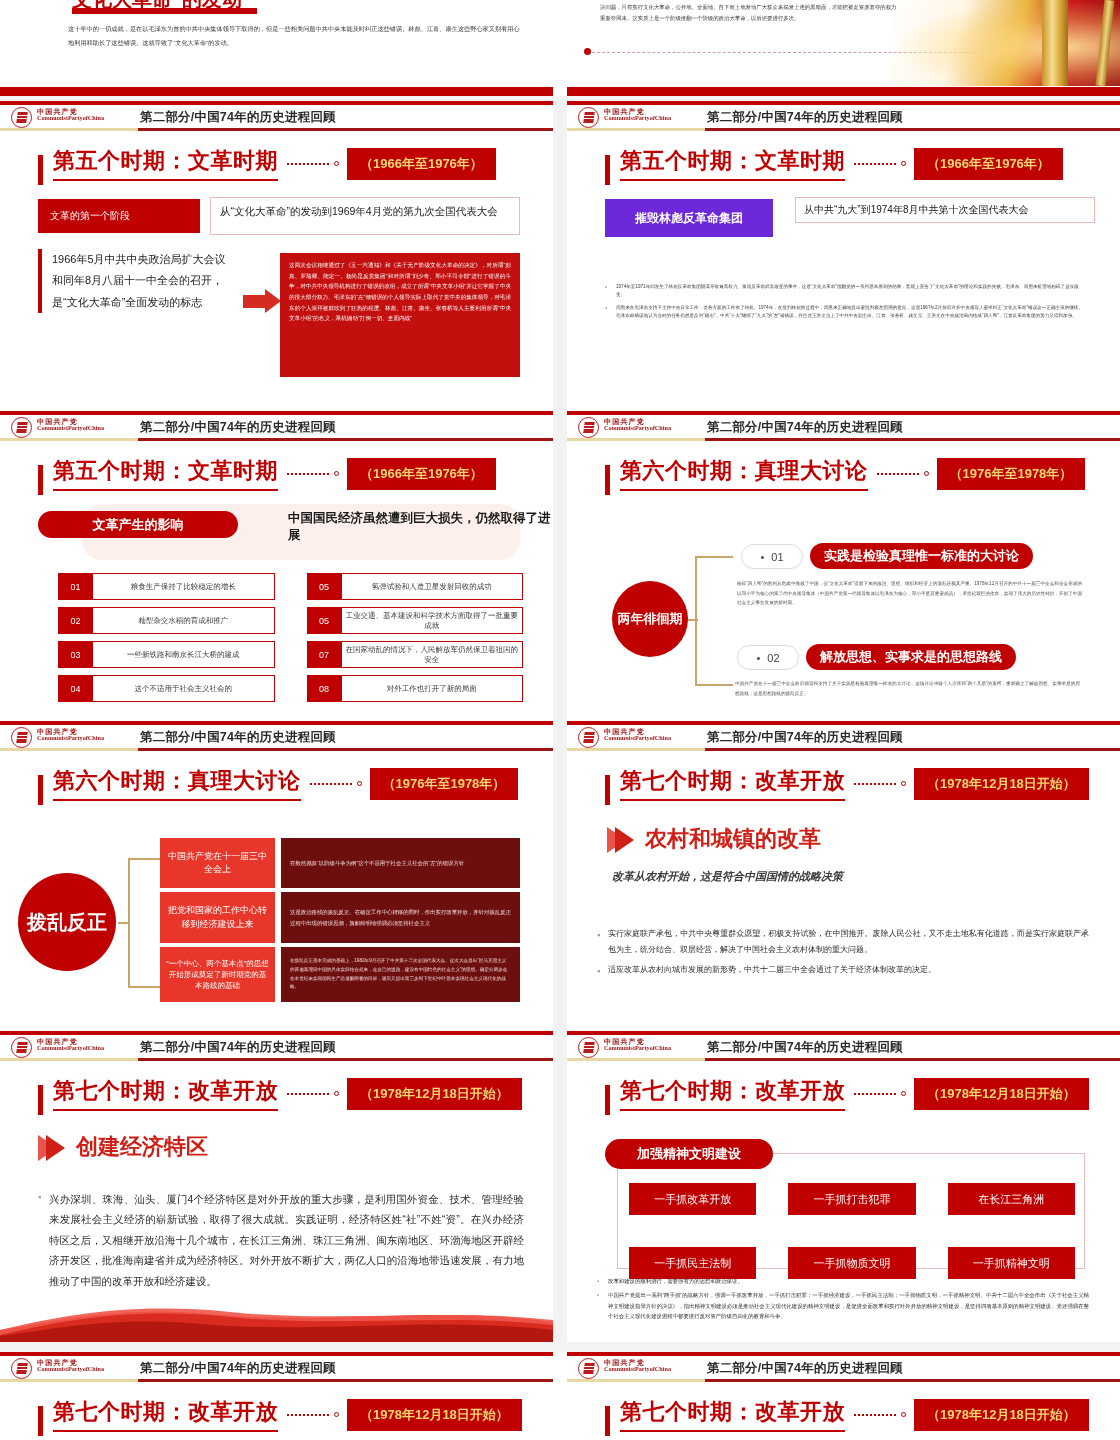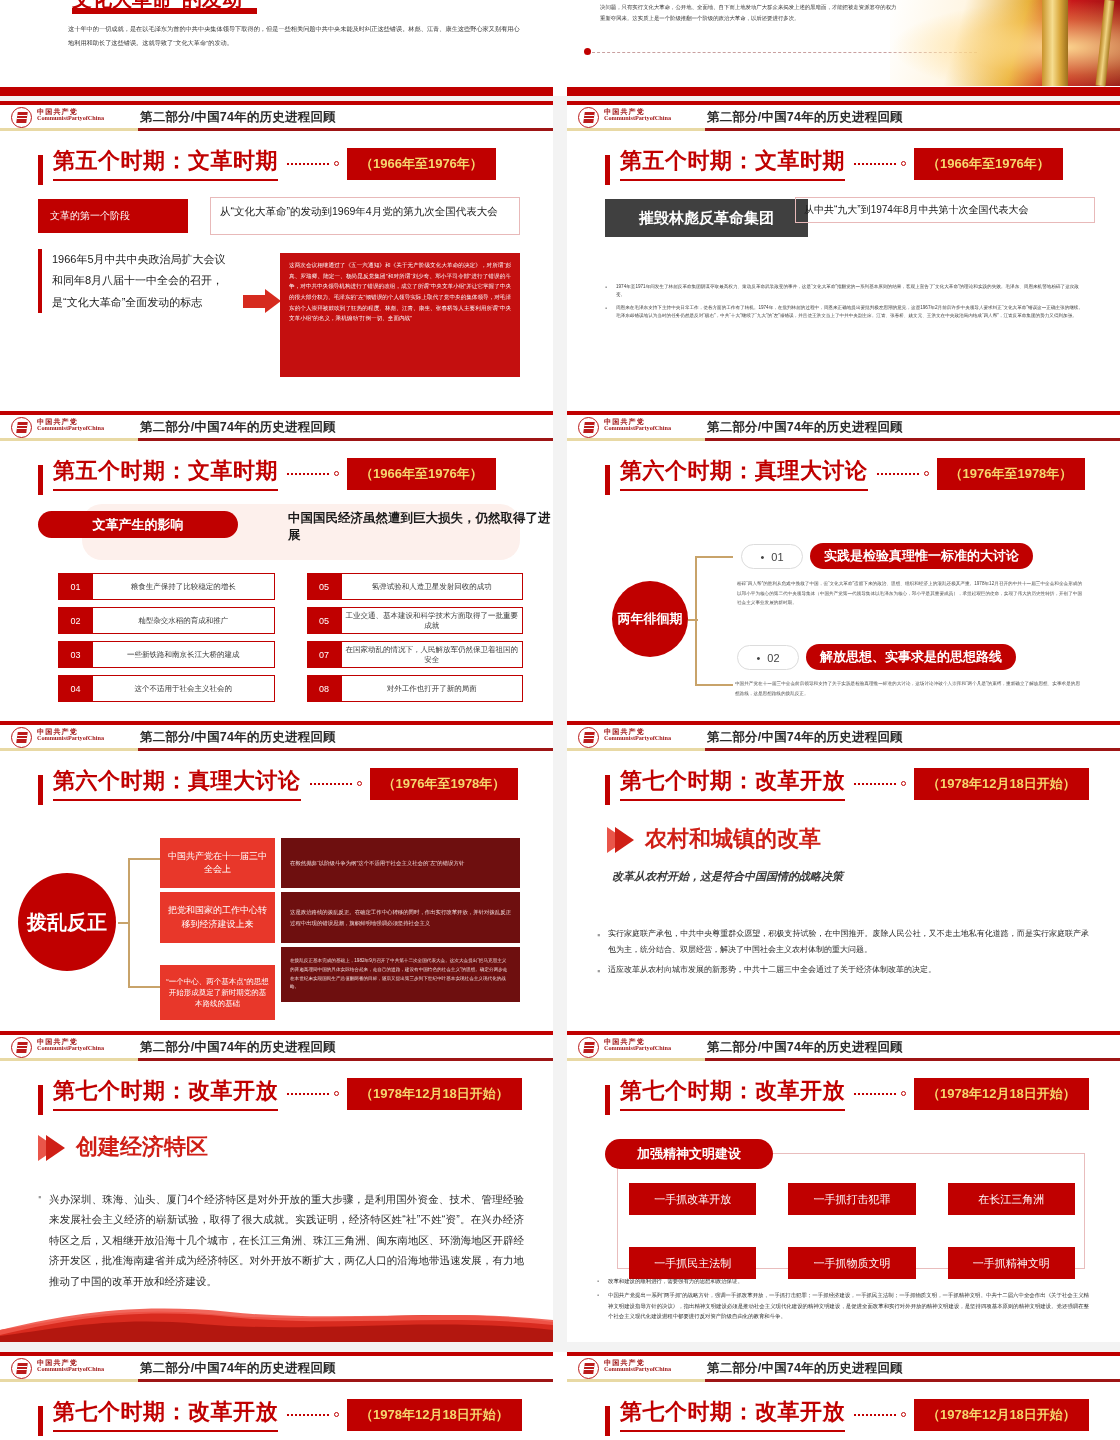--- a/index.html
+++ b/index.html
@@ -109,21 +109,21 @@
   .headline .period {
     background: #c00000; color: #f5d76e;
     font-size: 13px; font-weight: 700;
     padding: 7px 13px; white-space: nowrap;
     align-self: center;
   }
   .tiny { font-size: 4.6px; line-height: 1.75; color:#3a3a3a; }
 
   
   .s1-tag {
-    position:absolute; left:38px; top:98px; width:150px; height:34px;
+    position:absolute; left:38px; top:98px; width:162px; height:34px;
     background:#c00000; color:#fff; font-size:10px;
     display:flex; align-items:center; padding-left:12px;
   }
   .s1-stmt {
     position:absolute; left:210px; top:96px; width:310px; min-height:38px;
     border:1px solid #e8b9b9; color:#1a1a1a; font-size:10.5px;
     line-height:1.35; padding:6px 9px;
   }
   .s1-left {
     position:absolute; left:38px; top:148px; width:190px;
@@ -138,22 +138,22 @@
   .s1-arrow .head{ position:absolute; left:22px; top:0; width:0;height:0;
     border-top:12px solid transparent;border-bottom:12px solid transparent;border-left:16px solid #d62b1f;}
   .s1-red {
     position:absolute; left:280px; top:152px; width:240px; height:124px;
     background:#c40f0f; color:#fff; padding:7px 9px;
     font-size:5.6px; line-height:1.9; text-align:justify;
   }
 
   
   .s2-tag {
-    position:absolute; left:38px; top:98px; width:203px; height:38px;
-    background:#404040; color:#fff; font-size:15px; font-weight:700;
+    position:absolute; left:38px; top:98px; width:168px; height:38px;
+    background:#6d28d9; color:#fff; font-size:12px; font-weight:700;
     display:flex; align-items:center; justify-content:center;
   }
   .s2-lines { position:absolute; left:228px; top:96px; width:300px; }
   .s2-lines .ln {
     border:1px solid #e8b9b9; border-bottom:none;
     font-size:10px; color:#1a1a1a; padding:5px 8px;
   }
   .s2-lines .ln:last-child{ border-bottom:1px solid #e8b9b9; }
   .s2-body { position:absolute; left:38px; top:182px; width:482px; }
   .s2-body li { margin-bottom:5px; }
@@ -232,21 +232,21 @@
   .s5-row .lt{
     width:115px; background:#e8372a; color:#fff; font-size:9px; line-height:1.5;
     display:flex;align-items:center;justify-content:center;text-align:center; padding:5px 6px;
   }
   .s5-row .rt{
     flex:1; background:#6e0f0f; color:#f3dede; font-size:5.4px; line-height:1.9;
     padding:7px 9px; display:flex; align-items:center;
   }
   .s5-row.r1 .lt{height:50px;} .s5-row.r1 .rt{height:50px;}
   .s5-row.r2 .lt{height:51px;} .s5-row.r2 .rt{height:51px;}
-  .s5-row.r3 .lt{height:55px; font-size:7.5px;margin-top:18px;} .s5-row.r3 .rt{height:55px; font-size:4.6px;}
+  .s5-row.r3 .lt{height:55px; font-size:7.5px;} .s5-row.r3 .rt{height:55px; font-size:4.6px;}
 
   
   .s6-chev{ position:absolute; left:48px; top:106px; width:0;height:0;
     border-top:13px solid transparent;border-bottom:13px solid transparent;border-left:19px solid #cf1f16;}
   .s6-chev2{ position:absolute; left:40px; top:106px; width:0;height:0;
     border-top:13px solid transparent;border-bottom:13px solid transparent;border-left:19px solid #e9554a;}
   .s6-h2{ position:absolute; left:78px; top:103px; font-size:22px; font-weight:700; color:#cf1f16;}
   .s6-sub{ position:absolute; left:45px; top:148px; font-size:11px; font-style:italic;
     font-weight:700; color:#3b3b3b;}
   .s6-body{ position:absolute; left:30px; top:205px; width:492px;

